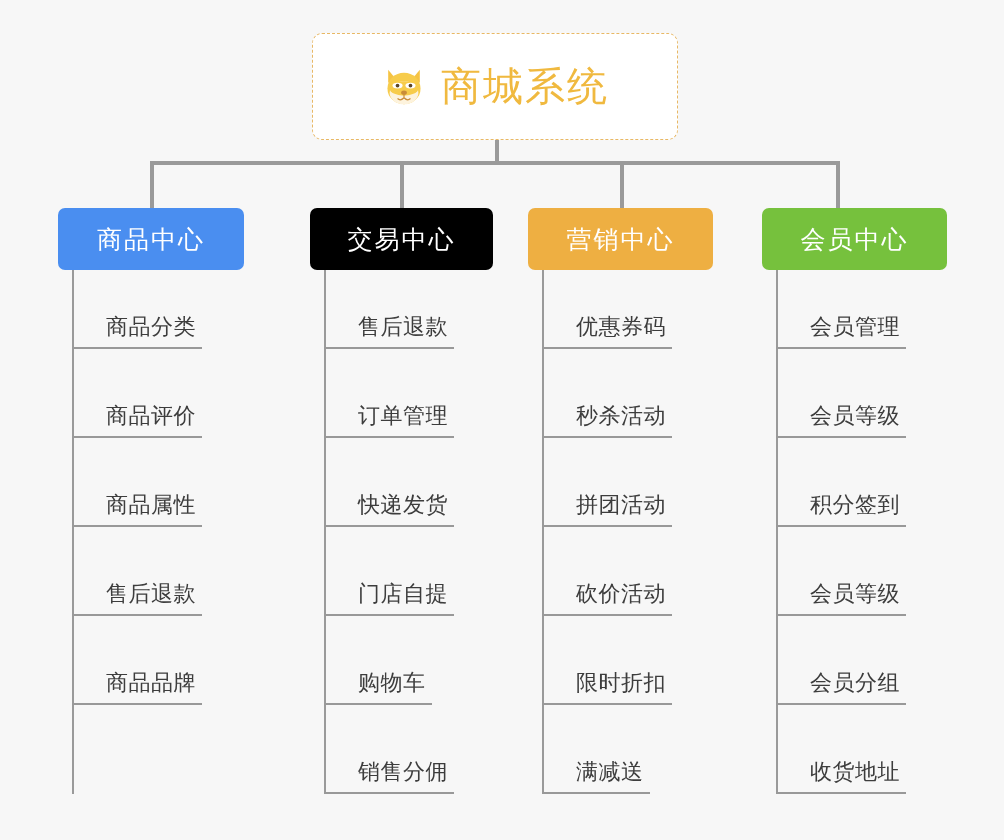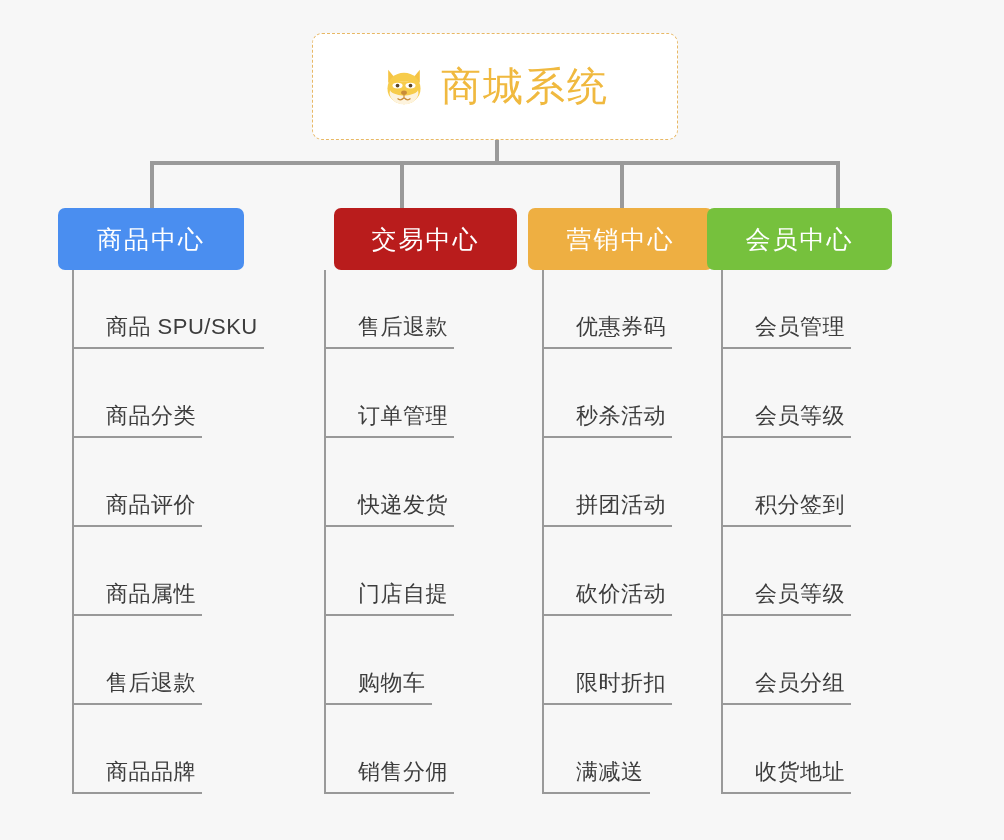--- a/index.html
+++ b/index.html
@@ -146,41 +146,38 @@
   <div class="conn conn-v" style="left:400px; top:161px; width:4px; height:47px;"></div>
   <div class="conn conn-v" style="left:620px; top:161px; width:4px; height:47px;"></div>
   <div class="conn conn-v" style="left:836px; top:161px; width:4px; height:47px;"></div>
 
   <div id="columns">
       <div class="column" style="left: 58px; width: 158px;">
         <div class="cat-box" style="background: rgb(74, 142, 240); width: 186px;">商品中心</div>
         <div class="rail" style="height: 524px;"></div>
         <div class="children">
           <div class="child">
-            <div class="child-inner"><span class="child-label">商品 SPU/SKU</span></div>
-          </div>
-          <div class="child">
             <div class="child-inner"><span class="child-label">商品分类</span></div>
           </div>
           <div class="child">
             <div class="child-inner"><span class="child-label">商品评价</span></div>
           </div>
           <div class="child">
             <div class="child-inner"><span class="child-label">商品属性</span></div>
           </div>
           <div class="child">
             <div class="child-inner"><span class="child-label">售后退款</span></div>
           </div>
           <div class="child">
             <div class="child-inner"><span class="child-label">商品品牌</span></div>
           </div>
         </div>
       </div>
       <div class="column" style="left: 310px; width: 183px;">
-        <div class="cat-box" style="background: #b91c1c; width: 183px; margin-left: 24px;">交易中心</div>
+        <div class="cat-box" style="background: #000000; width: 183px;">交易中心</div>
         <div class="rail" style="height: 524px;"></div>
         <div class="children">
           <div class="child">
             <div class="child-inner"><span class="child-label">售后退款</span></div>
           </div>
           <div class="child">
             <div class="child-inner"><span class="child-label">订单管理</span></div>
           </div>
           <div class="child">
             <div class="child-inner"><span class="child-label">快递发货</span></div>
@@ -213,21 +210,21 @@
             <div class="child-inner"><span class="child-label">砍价活动</span></div>
           </div>
           <div class="child">
             <div class="child-inner"><span class="child-label">限时折扣</span></div>
           </div>
           <div class="child">
             <div class="child-inner"><span class="child-label">满减送</span></div>
           </div>
         </div>
       </div>
-      <div class="column" style="left: 707px; width: 185px;">
+      <div class="column" style="left: 762px; width: 185px;">
         <div class="cat-box" style="background: rgb(118, 193, 61); width: 185px;">会员中心</div>
         <div class="rail" style="height: 524px;"></div>
         <div class="children">
           <div class="child">
             <div class="child-inner"><span class="child-label">会员管理</span></div>
           </div>
           <div class="child">
             <div class="child-inner"><span class="child-label">会员等级</span></div>
           </div>
           <div class="child">

